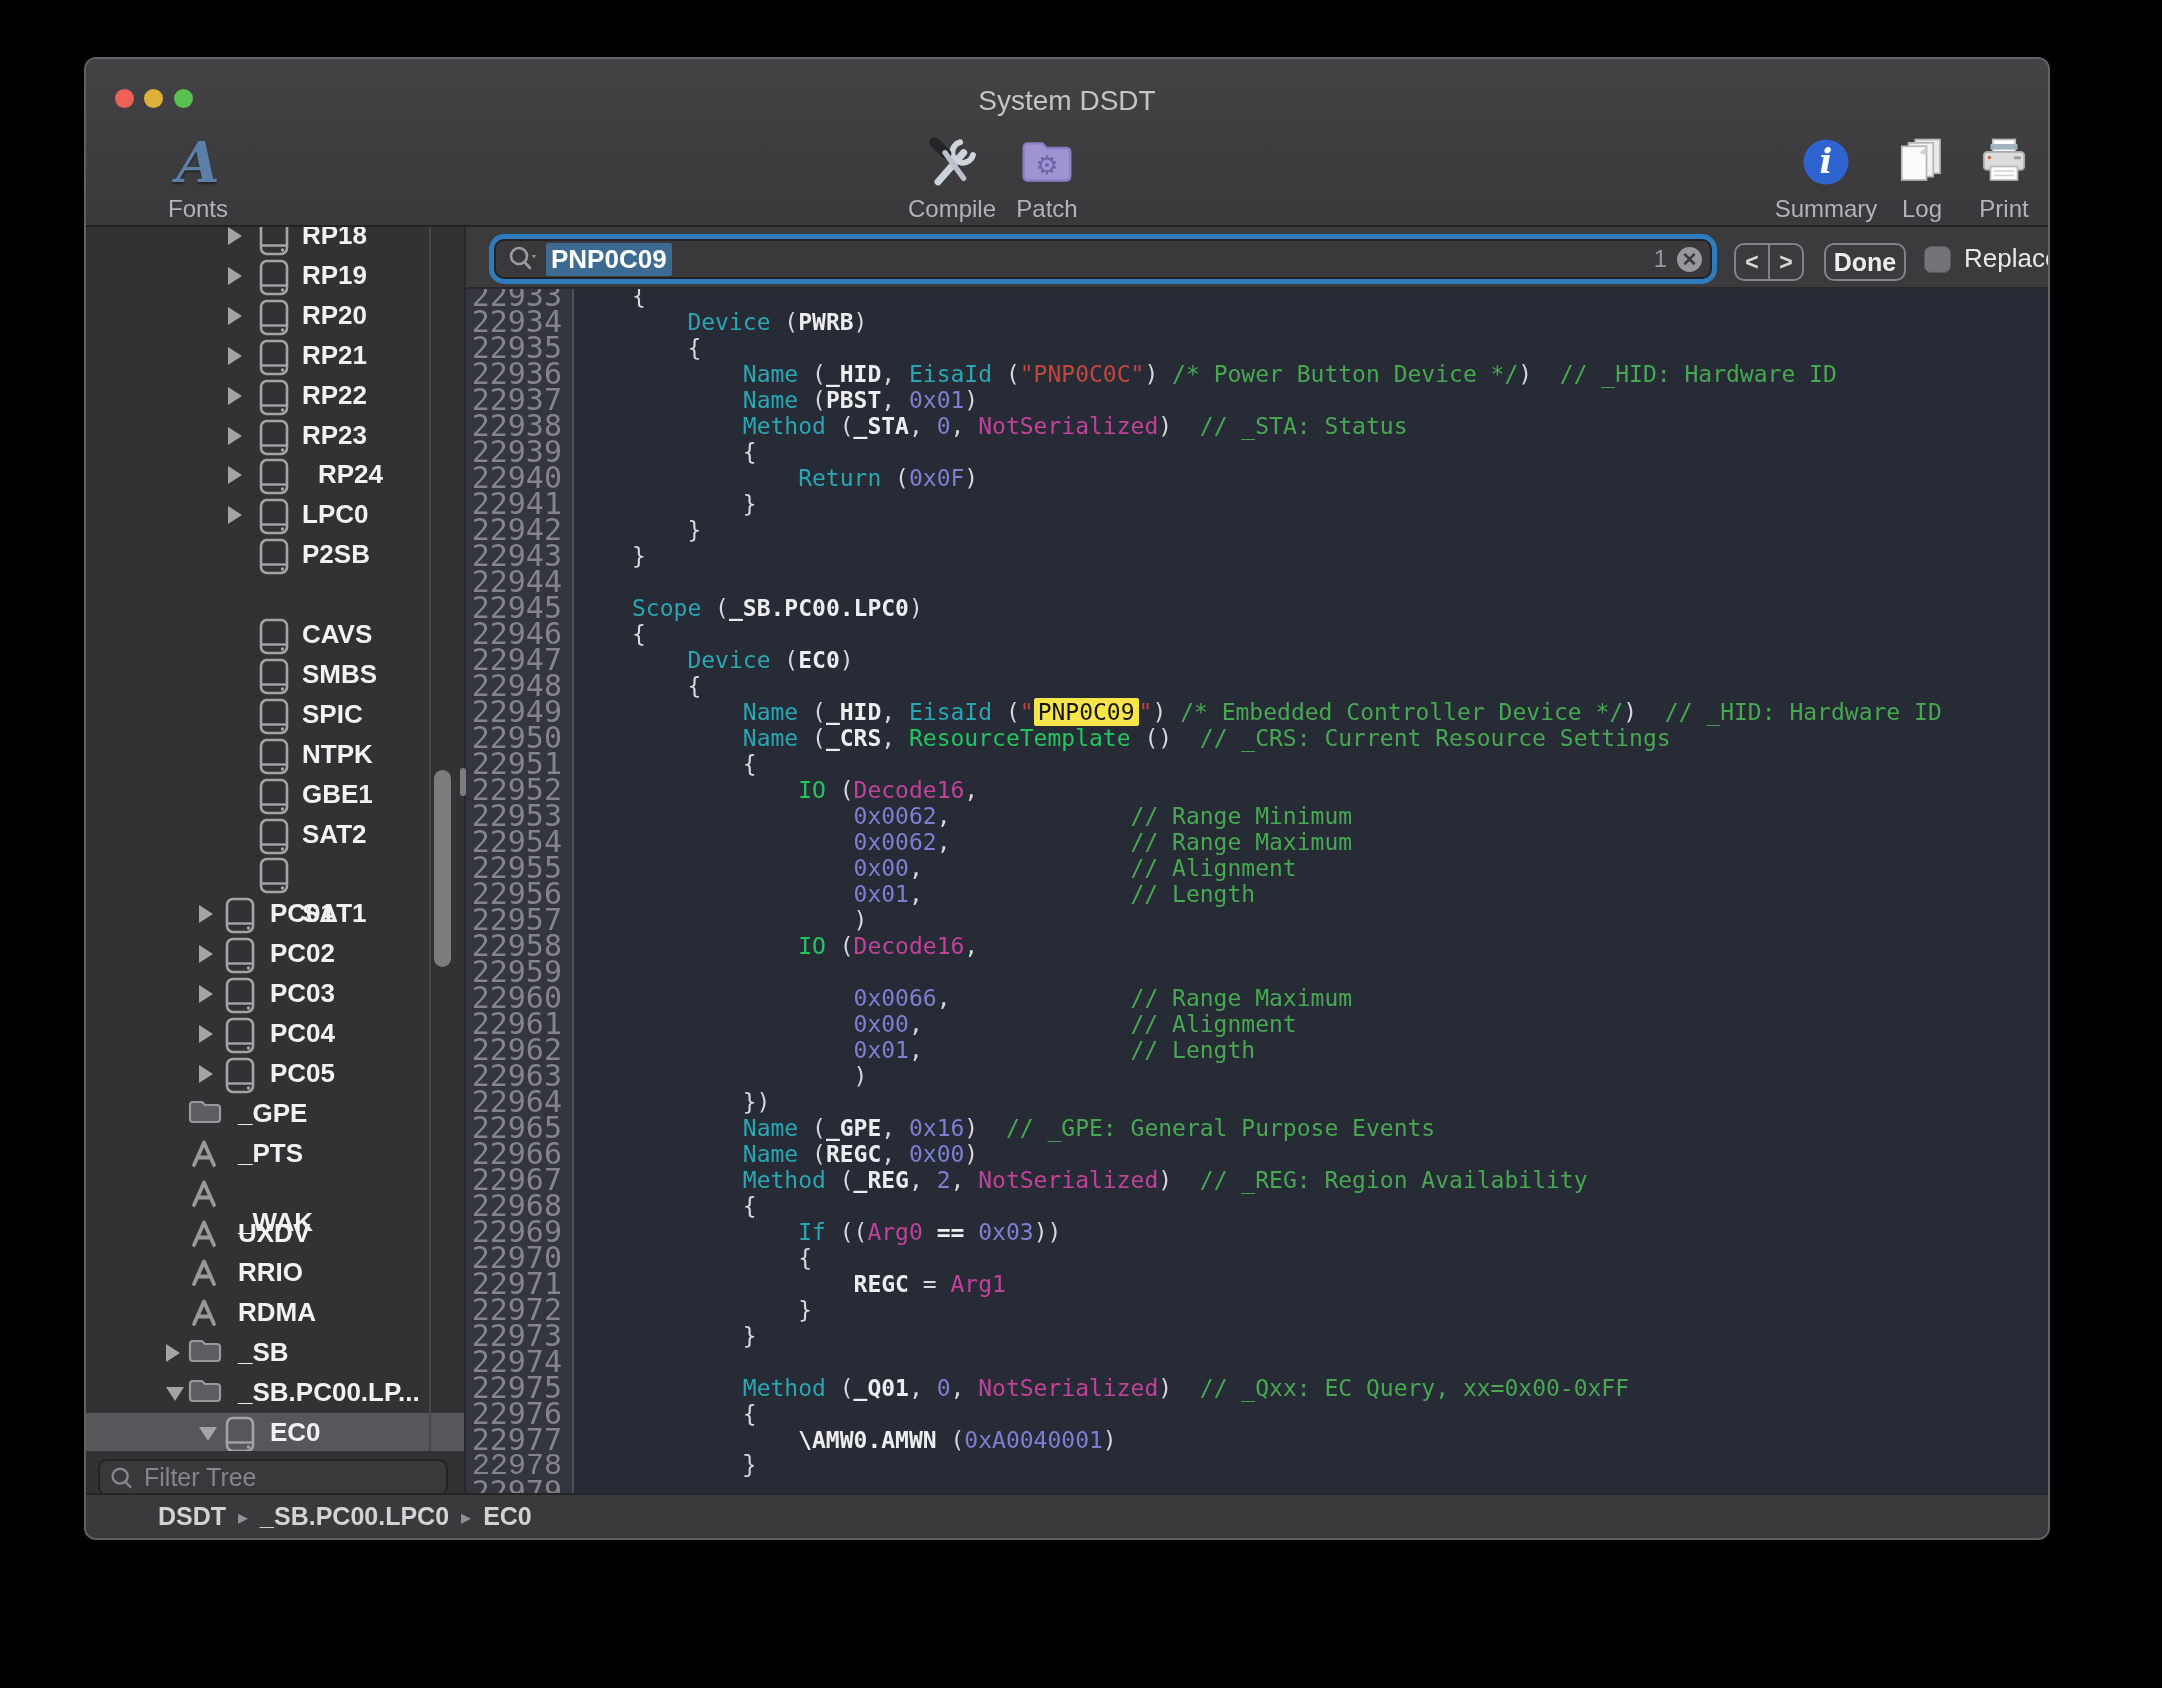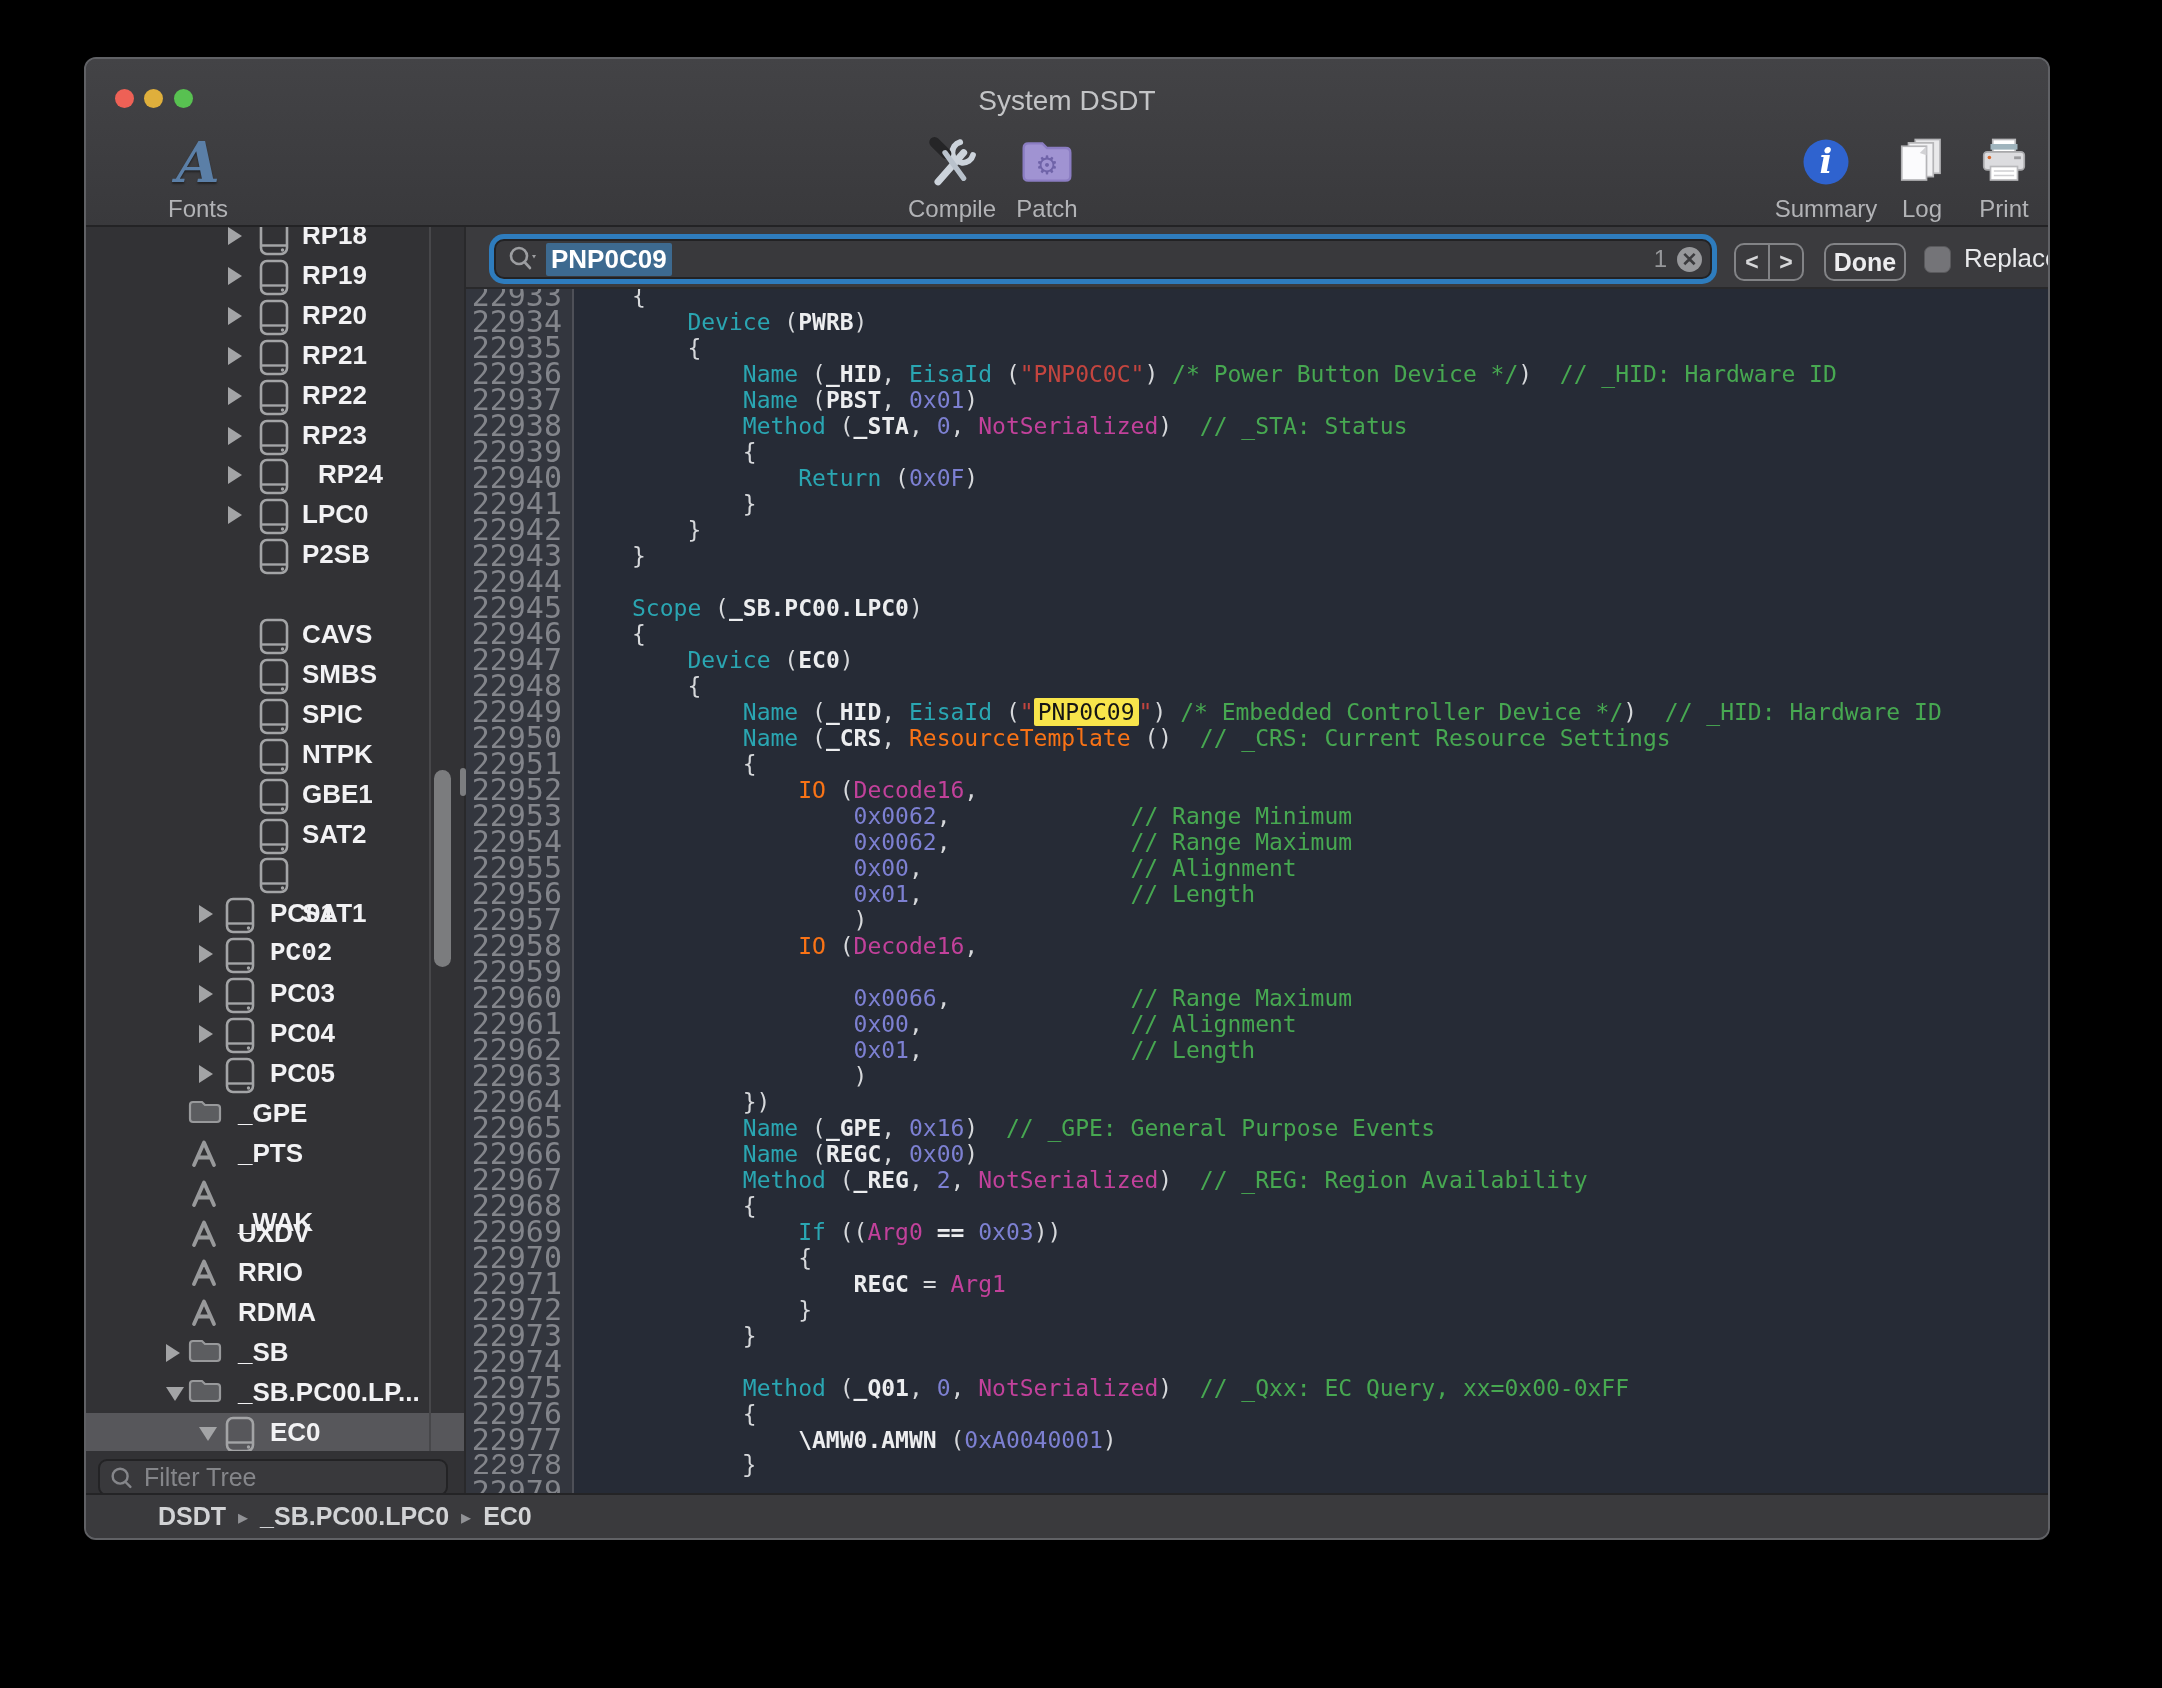--- a/index.html
+++ b/index.html
@@ -64,21 +64,21 @@
   #filter-placeholder{font-size:25px;color:#85868a;margin-left:8px;}
   
   #editor{position:absolute;left:378px;top:230px;right:0;bottom:45px;background:#262b36;
           border-left:2px solid #29292b;overflow:hidden;box-sizing:border-box;}
   #gutter{position:absolute;left:0;top:0;bottom:0;width:106px;background:#33363e;border-right:2px solid #4e5058;}
   .cl{position:absolute;left:0;right:0;height:26px;
       font-family:"DejaVu Sans Mono",monospace;font-size:23px;line-height:26px;white-space:pre;}
   .num{position:absolute;left:0;width:96px;text-align:right;color:#83858b;font-size:30px;}
   .code{position:absolute;left:166px;}
   .sk{color:#2aa6b2;} .si{color:#ecedef;font-weight:700;} .sp{color:#d6d8db;}
-  .ss{color:#c4453f;} .sc{color:#47a851;} .sn{color:#7d80d2;} .sm{color:#c2419b;} .so{color:#f97316;}
+  .ss{color:#c4453f;} .sc{color:#47a851;} .sn{color:#7d80d2;} .sm{color:#c2419b;} .so{color:#22c55e;}
   .sh{background:#f8e54b;color:#151515;padding:1px 4px;border-radius:2px;}
   #split-dimple{position:absolute;left:374px;top:709px;width:6px;height:28px;background:#7c7d80;border-radius:3px;}
   
   #status{position:absolute;left:0;right:0;bottom:0;height:45px;background:#3a3a3d;
           border-top:2px solid #242426;display:flex;align-items:center;padding-left:72px;box-sizing:border-box;}
   .crumb{font-size:25px;font-weight:600;color:#d2d3d5;}
   .csep{font-size:20px;color:#919296;margin:0 12px;}
 </style>
 </head>
 <body>
@@ -321,21 +321,21 @@
             </svg></div>
           <span class="nlab" style="left: 184px;">PC01</span>
         </div>
         <div class="trow" style="top: 707.2px;">
           <div class="tri c" style="left: 113px;"></div>
           <div class="nicon" style="left: 138px;"><svg width="32" height="38" viewBox="0 0 32 38">
               <rect x="3" y="2" width="26" height="33" rx="6" fill="none" stroke="#a3a4a6" stroke-width="2.6"></rect>
               <line x1="4" y1="26.5" x2="28" y2="26.5" stroke="#a3a4a6" stroke-width="2.4"></line>
               <circle cx="24.5" cy="31" r="1.7" fill="#a3a4a6"></circle>
             </svg></div>
-          <span class="nlab" style="left: 184px; font-family: Liberation Mono, monospace;">PC02</span>
+          <span class="nlab" style="left: 184px;">PC02</span>
         </div>
         <div class="trow" style="top: 747.1px;">
           <div class="tri c" style="left: 113px;"></div>
           <div class="nicon" style="left: 138px;"><svg width="32" height="38" viewBox="0 0 32 38">
               <rect x="3" y="2" width="26" height="33" rx="6" fill="none" stroke="#a3a4a6" stroke-width="2.6"></rect>
               <line x1="4" y1="26.5" x2="28" y2="26.5" stroke="#a3a4a6" stroke-width="2.4"></line>
               <circle cx="24.5" cy="31" r="1.7" fill="#a3a4a6"></circle>
             </svg></div>
           <span class="nlab" style="left: 184px;">PC03</span>
         </div>

